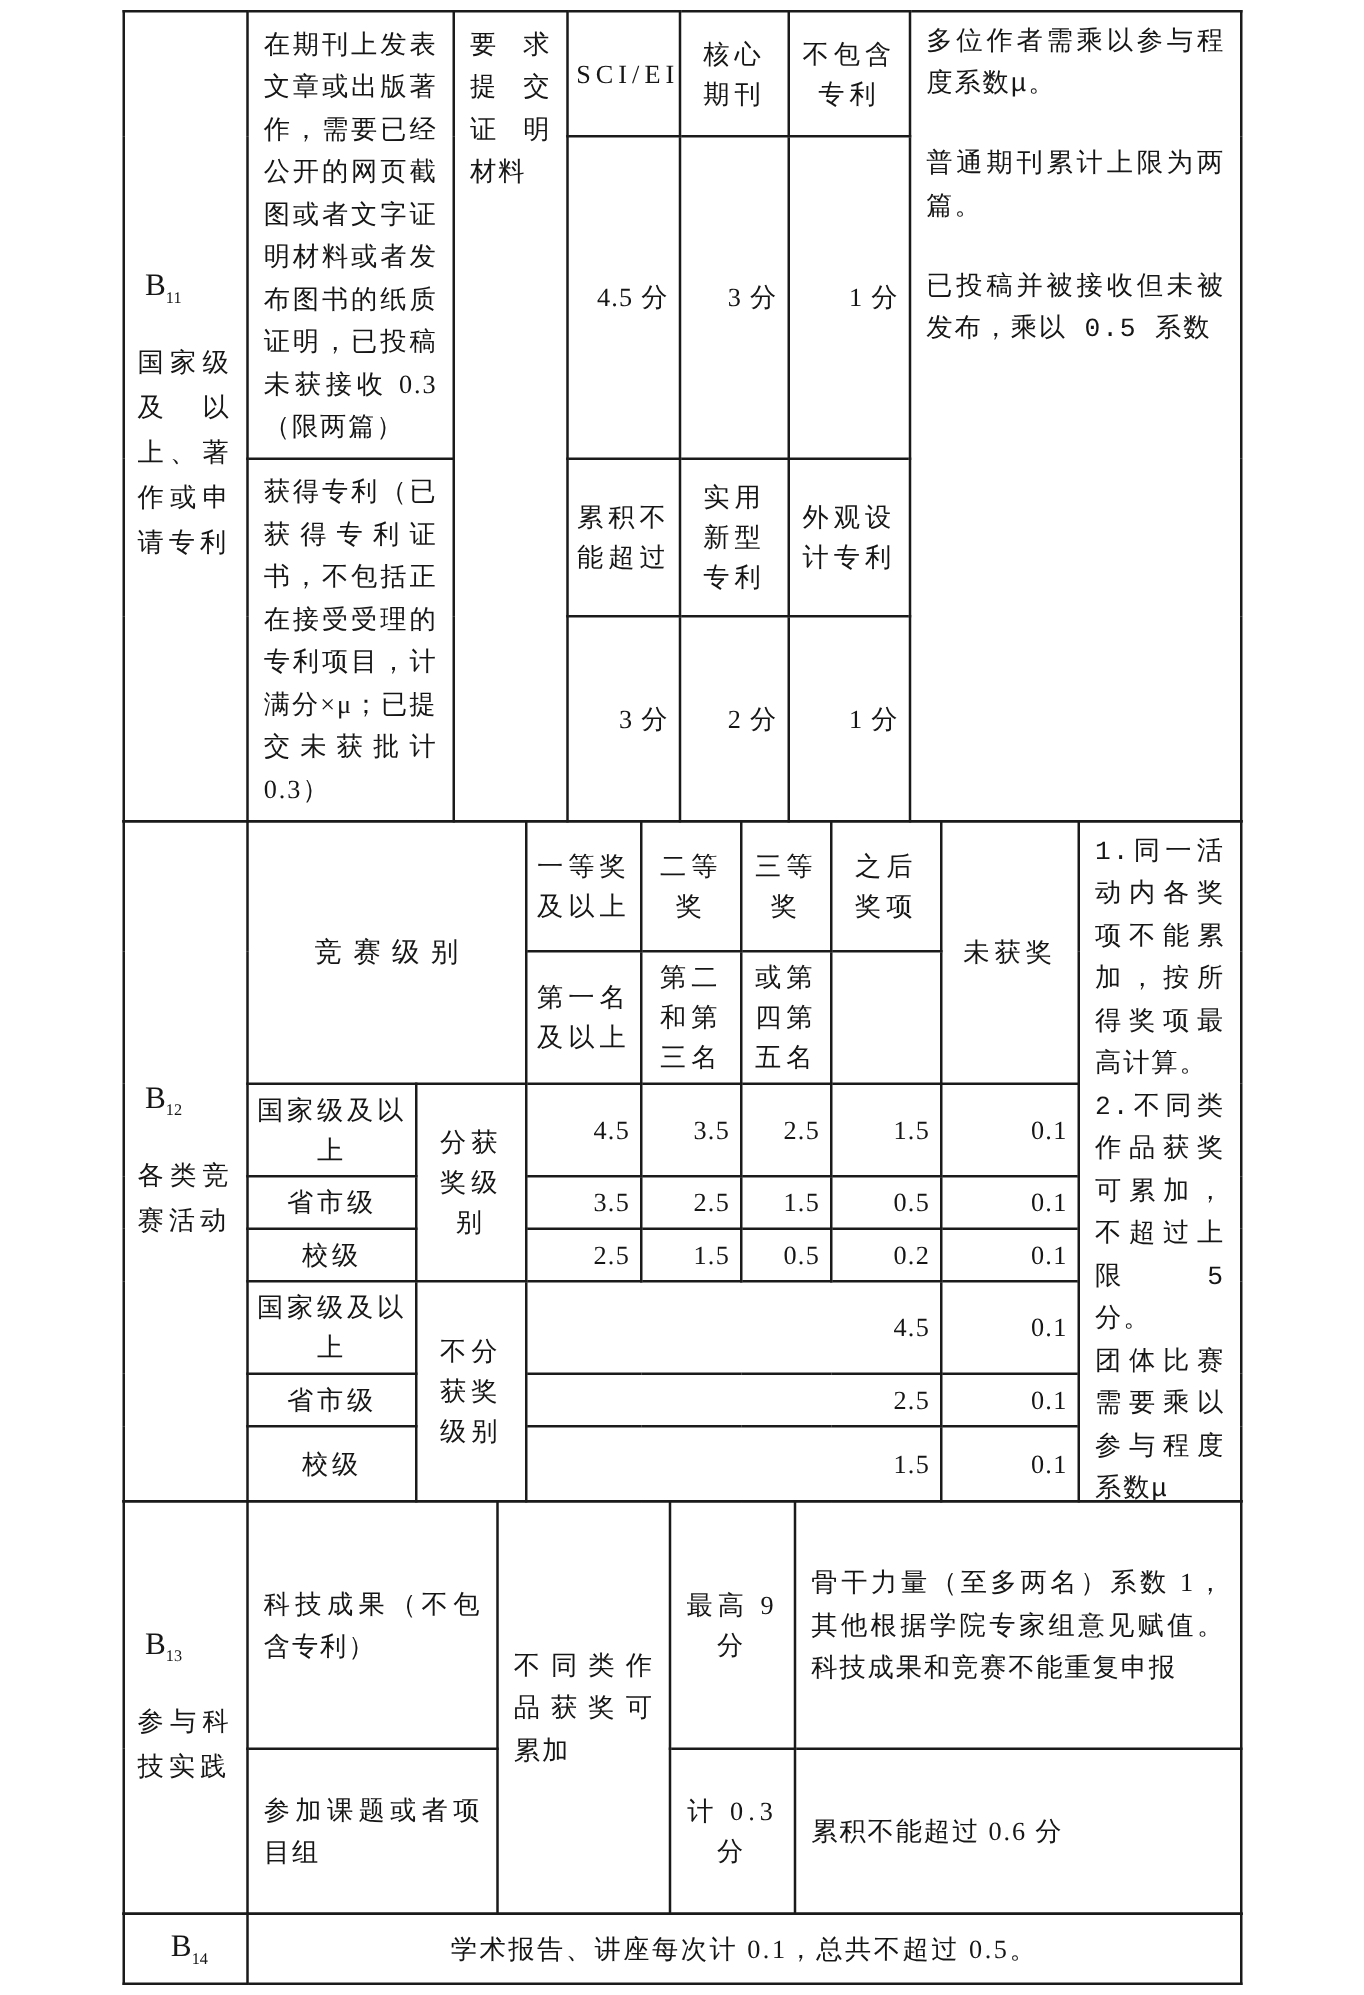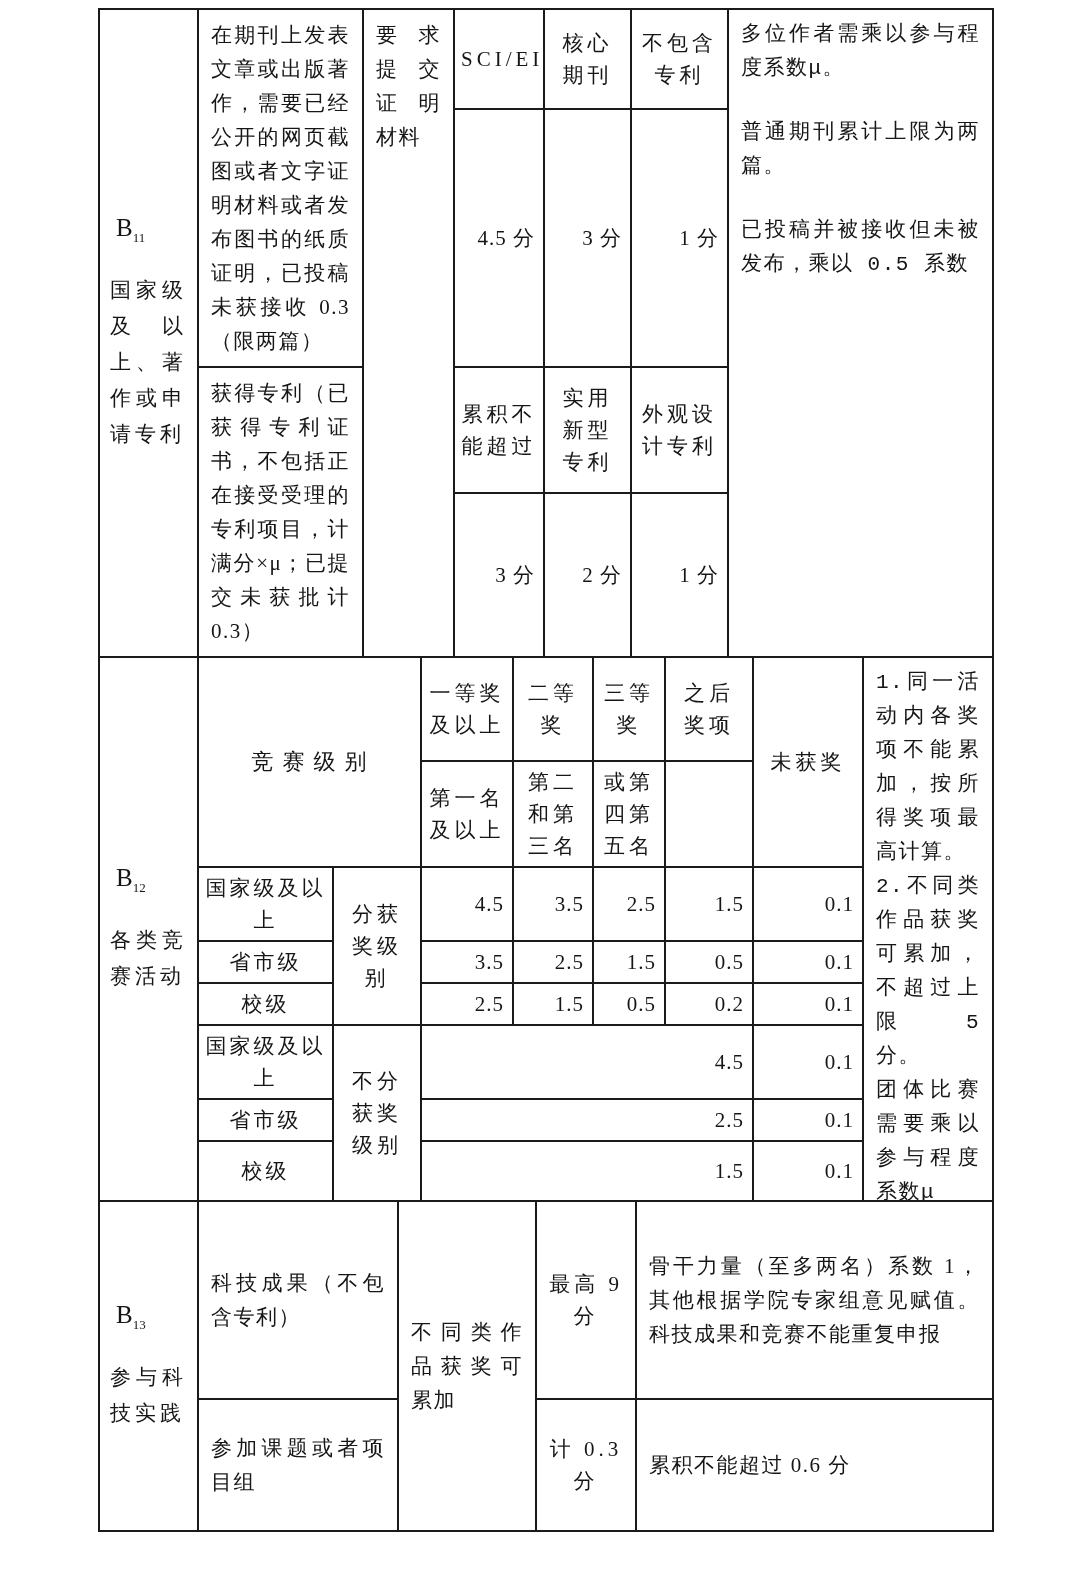--- a/index.html
+++ b/index.html
@@ -195,15 +195,29 @@
         <td class="para">骨干力量（至多两名）系数 1，其他根据学院专家组意见赋值。科技成果和竞赛不能重复申报</td>
       </tr>
       <tr class="t2">
         <td class="para">参加课题或者项目组</td>
         <td class="hdr">计 0.3 分</td>
         <td class="para">累积不能超过 0.6 分</td>
       </tr>
     </tbody>
       </table>
 
+    <table class="tbl b14">
+      <colgroup>
+        <col style="width:99px">
+          <col style="width:795px">
+      </colgroup>
+      <tbody>
+          <tr class="r1">
+        <td class="c-id b14-id">
+          <div class="bid"><span>B</span><sub>14</sub></div>
+        </td>
+        <td class="b14-text">学术报告、讲座每次计 0.1，总共不超过 0.5。</td>
+      </tr>
+    </tbody>
+      </table>
 
   </div>
 </div>
 
 </body></html>

